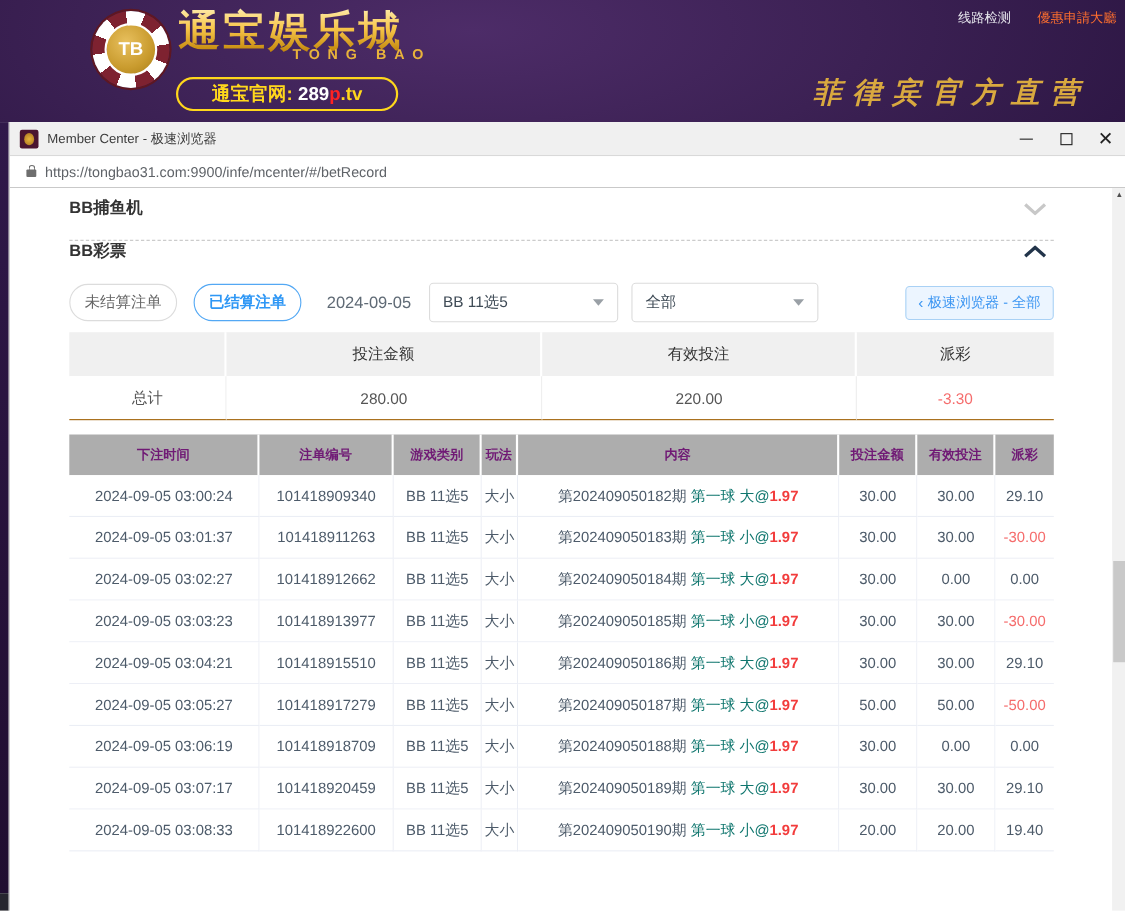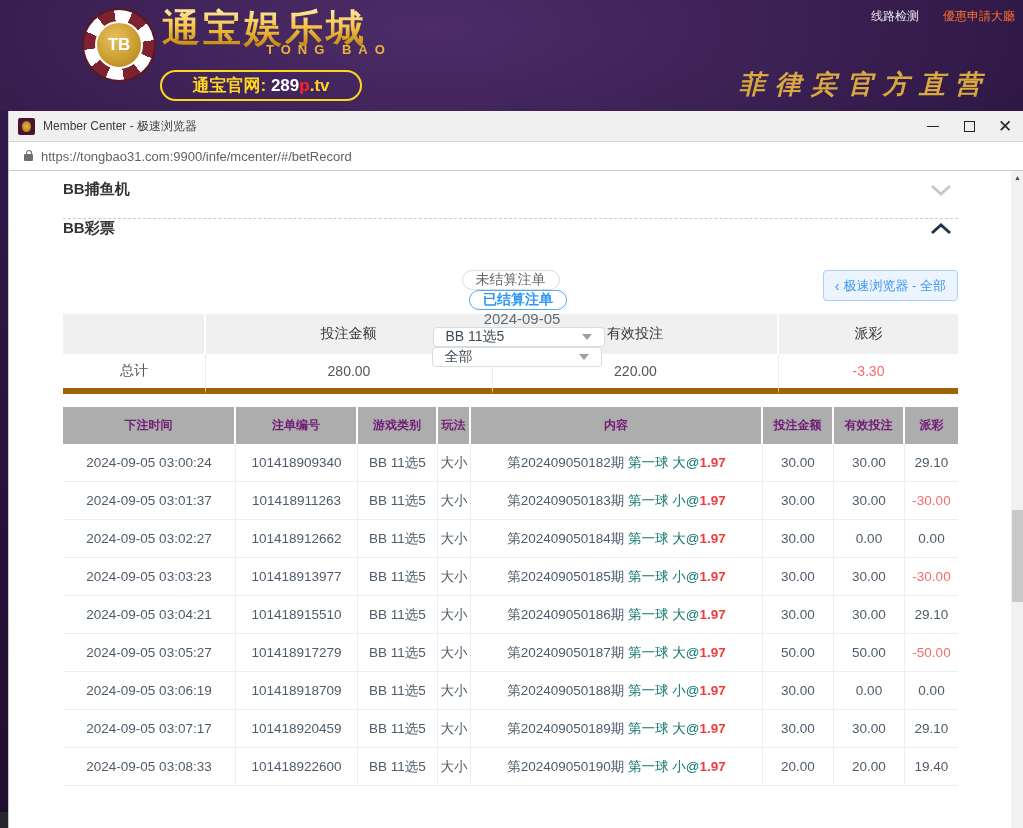--- a/index.html
+++ b/index.html
@@ -59,40 +59,40 @@
   .inner { margin-left:54px; width:895px; position:relative; }
 
   .sec-head { display:flex; align-items:center; justify-content:space-between; }
   .sec-head.fish { padding-top:9px; }
   .sec-title { font-size:15px; font-weight:bold; color:#333; }
   .chev { margin-right:6px; }
   .dotted { border-top:1px dashed #ccc; margin-top:19px; }
   .sec-head.lott { }
 
   
-  .filters { margin-top:32px; height:34px; display:flex; align-items:center; position:relative;flex-direction:column; }
+  .filters { margin-top:20px; height:34px; display:flex; align-items:center; position:relative; }
   .pill { height:34px; border-radius:17px; border:1px solid #dcdcdc; background:#fff; color:#666;
     font-size:14px; display:flex; align-items:center; justify-content:center; width:98px; }
   .pill.active { border-color:#53a8f4; color:#2e97f5; font-weight:bold; margin-left:15px; }
   .f-date { font-size:15px; color:#5f6a75; margin-left:23px; }
   .select { height:36px; border:1px solid #dcdcdc; border-radius:4px; background:#fff; display:flex;
     align-items:center; font-size:14px; color:#3f4b56; padding:0 12px; position:relative; }
   .select .caret { margin-left:auto; width:0; height:0; border-left:5px solid transparent; border-right:5px solid transparent; border-top:6px solid #9aa0a6; }
   .sel-game { width:172px; margin-left:16px; }
   .sel-type { width:170px; margin-left:12px; }
   .back-btn { position:absolute; right:0; height:31px; padding:0 11px; background:#ecf5ff; border:1px solid #a9d1f5;
     border-radius:4px; color:#3d96f2; font-size:13px; display:flex; align-items:center; }
   .back-btn .arr { margin-right:4px; font-size:14px; }
 
   
   table { border-collapse:separate; border-spacing:0; table-layout:fixed; width:895px; }
   .summary { margin-top:10px; }
   .summary th { background:#f0f0f0; height:40px; font-size:14px; font-weight:normal; color:#333; text-align:center; border-right:2px solid #fff; }
   .summary th:last-child { border-right:none; }
-  .summary td { height:40px; font-size:14px; color:#555; text-align:center; border-bottom:6px solid #a16207; border-right:1px solid #ececec; background:#fff; }
+  .summary td { height:40px; font-size:14px; color:#555; text-align:center; border-bottom:1px solid #a16207; border-right:1px solid #ececec; background:#fff; }
   .summary td:last-child { border-right:none; }
 
   
   .main-tbl { margin-top:13px; }
   .main-tbl th { background:#adadad; height:37px; font-size:12px; font-weight:bold; color:#701a75; text-align:center; border-right:2px solid #fff; }
   .main-tbl th:last-child { border-right:none; }
   .main-tbl td { height:38px; font-size:13.5px; color:#4d5b6a; text-align:center; border-bottom:1px solid #ebeef5; border-right:1px solid #ebeef5; background:#fff; }
   .main-tbl td:last-child { border-right:none; }
   .c-red { color:#0f766e;margin-top:12px; }
   .c-red-b { color:#f23c3c; font-weight:bold; }

